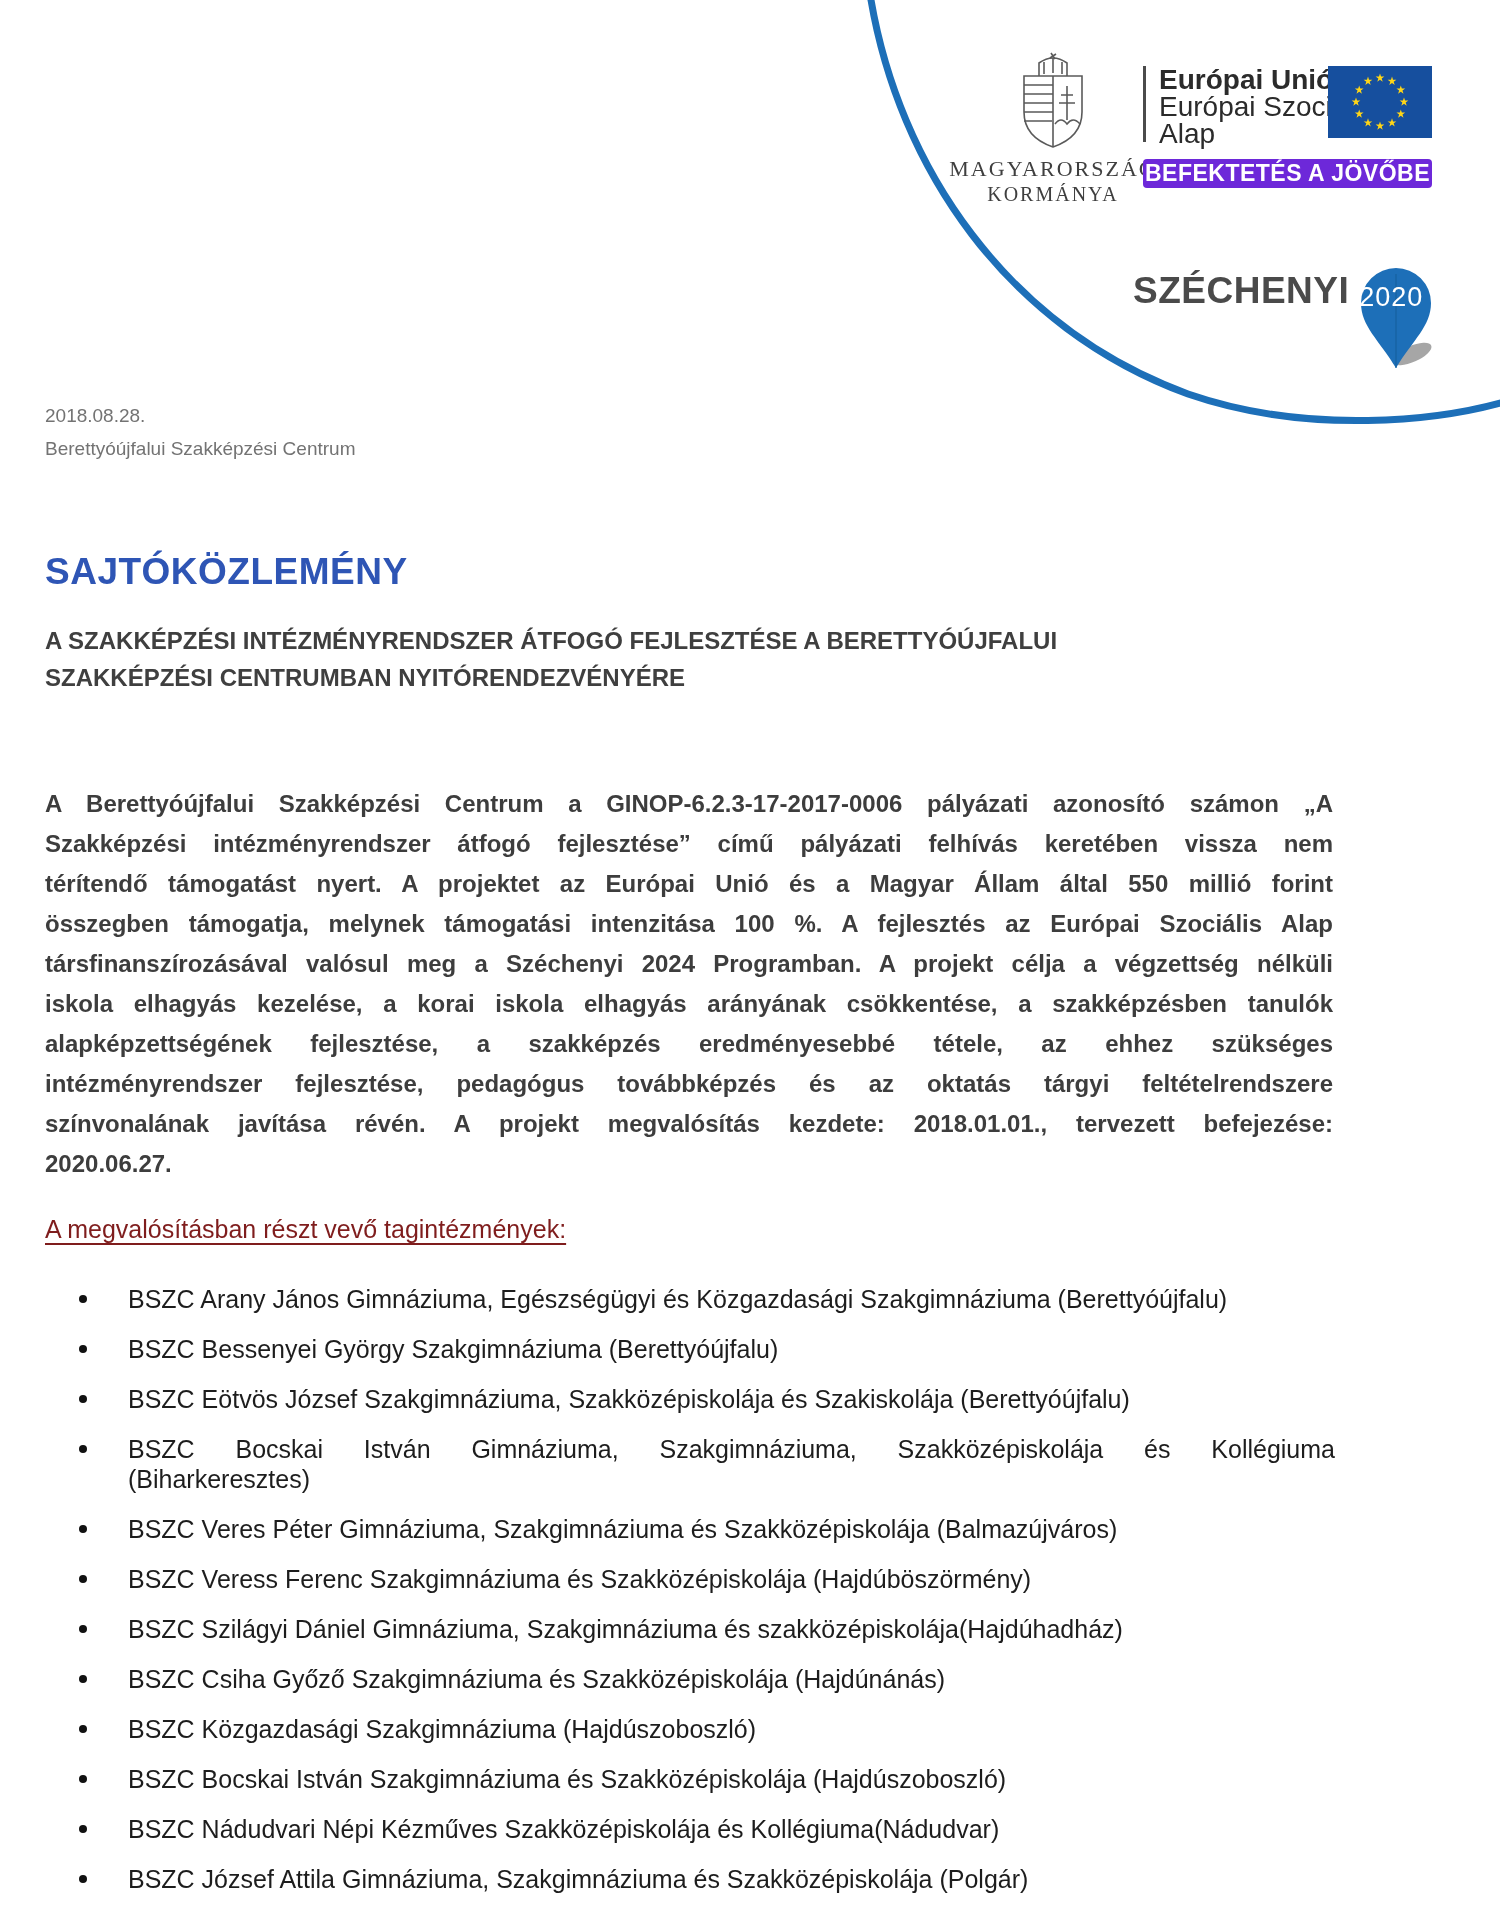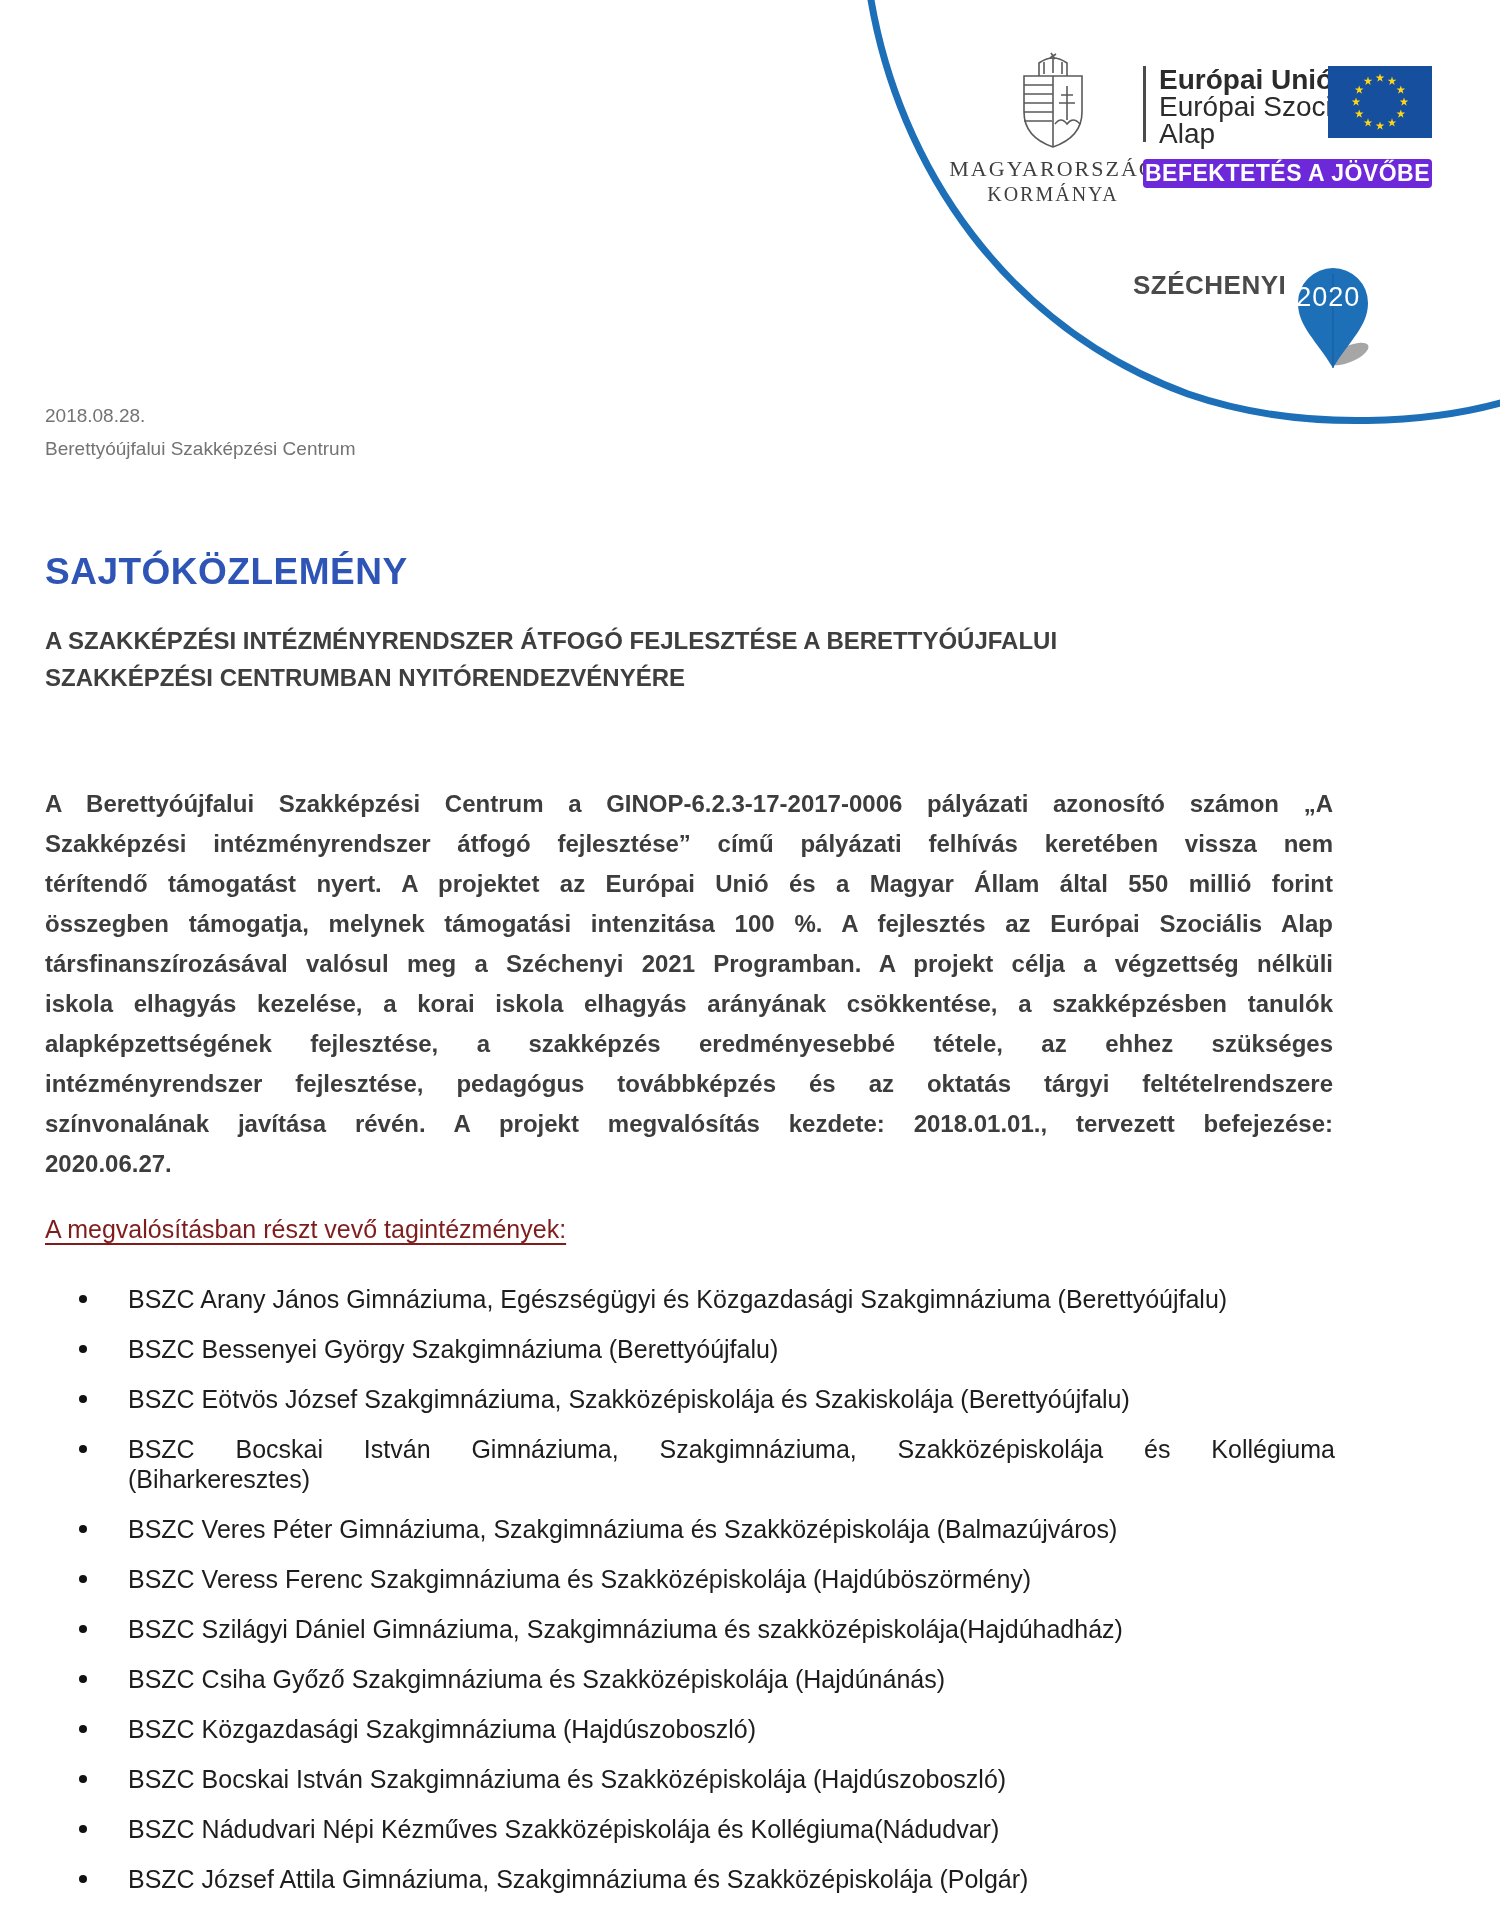--- a/index.html
+++ b/index.html
@@ -21,21 +21,21 @@
   .eu-text .b{font-weight:bold;}
   .eu-flag{position:absolute;left:1328px;top:66px;}
   
   .banner{
     position:absolute;left:1143px;top:159px;width:289px;height:29px;background:#6d28d9;
     border-radius:4px;color:#fff;font-weight:bold;font-size:23px;letter-spacing:0.5px;
     display:flex;align-items:center;justify-content:center;white-space:nowrap;
   }
   
   .szechenyi{position:absolute;left:1133px;top:266px;display:flex;align-items:flex-start;}
-  .szech-text{font-size:26px;font-weight:bold;color:#4a4a4a;letter-spacing:0.5px;margin-top:4px;white-space:nowrap;}
+  .szech-text{font-size:37px;font-weight:bold;color:#4a4a4a;letter-spacing:0.5px;margin-top:4px;white-space:nowrap;}
   .pin-wrap{position:relative;width:78px;height:104px;margin-left:10px;}
   .pin-year{
     position:absolute;left:0;top:16px;width:74px;text-align:left;color:#ffffff;
     font-size:27px;letter-spacing:1px;font-weight:400;
   }
   
   .meta{position:absolute;left:45px;top:399px;font-size:19px;color:#737373;line-height:33px;}
   .doc-title{position:absolute;left:45px;top:551px;font-size:37px;font-weight:bold;color:#2e55b5;letter-spacing:0.5px;}
   .subtitle{position:absolute;left:45px;top:622px;font-size:24px;font-weight:bold;color:#3f3f3f;line-height:37px;}
   .lead{position:absolute;left:45px;top:784px;width:1288px;font-size:24px;font-weight:bold;color:#3d3d3d;}
@@ -138,21 +138,21 @@
   <div class="subtitle">
     <div>A SZAKKÉPZÉSI INTÉZMÉNYRENDSZER ÁTFOGÓ FEJLESZTÉSE A BERETTYÓÚJFALUI</div>
     <div>SZAKKÉPZÉSI CENTRUMBAN NYITÓRENDEZVÉNYÉRE</div>
   </div>
 
   <div class="lead">
     <div class="ln jfull">A Berettyóújfalui Szakképzési Centrum a GINOP-6.2.3-17-2017-0006 pályázati azonosító számon „A</div>
     <div class="ln jfull">Szakképzési intézményrendszer átfogó fejlesztése” című pályázati felhívás keretében vissza nem</div>
     <div class="ln jfull">térítendő támogatást nyert. A projektet az Európai Unió és a Magyar Állam által 550 millió forint</div>
     <div class="ln jfull">összegben támogatja, melynek támogatási intenzitása 100 %. A fejlesztés az Európai Szociális Alap</div>
-    <div class="ln jfull">társfinanszírozásával valósul meg a Széchenyi 2021 Programban. A projekt célja a végzettség nélküli</div>
+    <div class="ln jfull">társfinanszírozásával valósul meg a Széchenyi 2024 Programban. A projekt célja a végzettség nélküli</div>
     <div class="ln jfull">iskola elhagyás kezelése, a korai iskola elhagyás arányának csökkentése, a szakképzésben tanulók</div>
     <div class="ln jfull">alapképzettségének fejlesztése, a szakképzés eredményesebbé tétele, az ehhez szükséges</div>
     <div class="ln jfull">intézményrendszer fejlesztése, pedagógus továbbképzés és az oktatás tárgyi feltételrendszere</div>
     <div class="ln jfull">színvonalának javítása révén. A projekt megvalósítás kezdete: 2018.01.01., tervezett befejezése:</div>
     <div class="ln">2020.06.27.</div>
   </div>
 
   <div class="participants-heading">A megvalósításban részt vevő tagintézmények:</div>
 
   <ul class="school-list">

